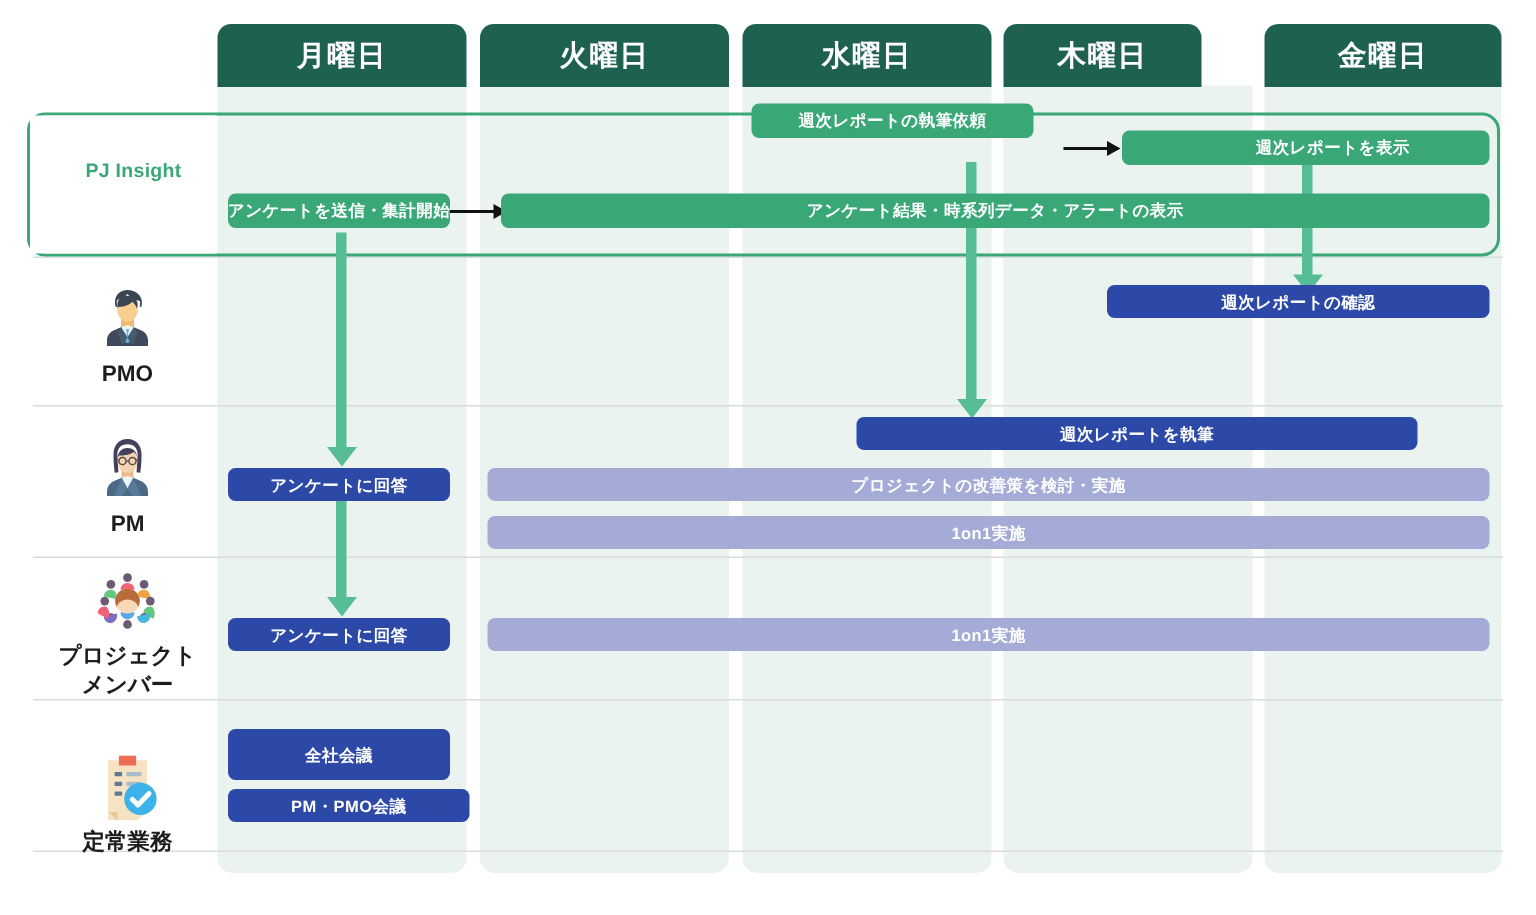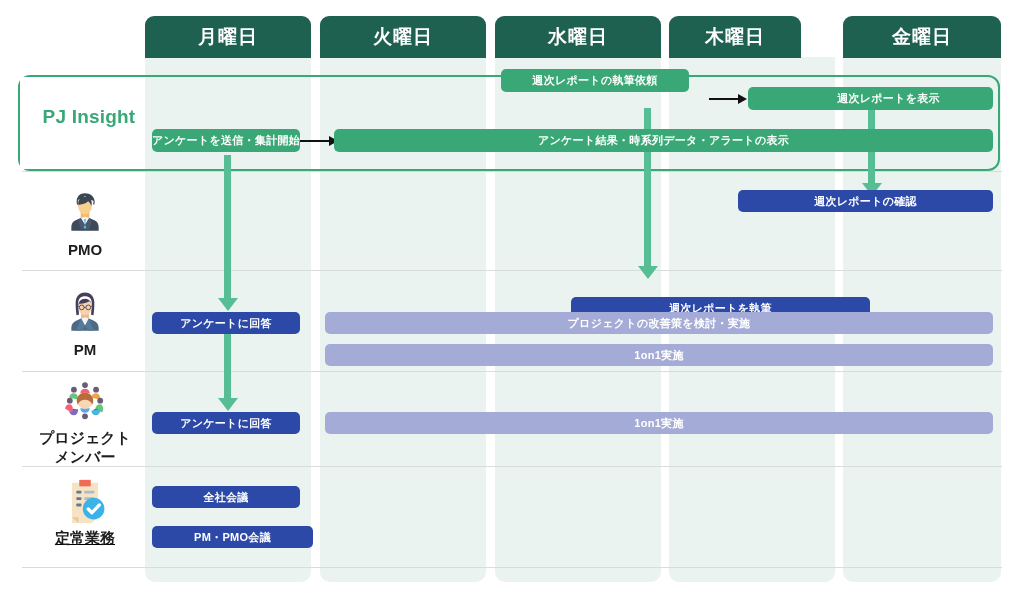--- a/index.html
+++ b/index.html
@@ -88,21 +88,21 @@
     border-radius: 12px;
     box-sizing: border-box;
     background: transparent;
   }
   #pj-title {
     position: absolute;
     left: 30px;
     top: 106px;
     width: 118px;
     text-align: center;
-    font-size: 19px;
+    font-size: 13px;
     font-weight: bold;
     color: #3aa876;
     letter-spacing: 0.2px;
   }
   #pj-white-mask {
     position: absolute;
     left: 20px;
     top: 77px;
     width: 124px;
     height: 92px;
@@ -246,21 +246,21 @@
         <circle cx="16.4" cy="16.4" r="4.1" fill="#6b5b74"></circle>
         <path d="M16.4 21.4c-4 0-6.6 2.8-6.6 6.4l12.2 2.4c1-4.3-1.6-8.8-5.6-8.8z" fill="#63c77c"></path>
       </g>
       <circle cx="32" cy="32" r="11.6" fill="#f7d7b6"></circle>
       <path d="M32 20.4c-6.4 0-11.6 5.2-11.6 11.6 0 2 .5 3.8 1.4 5.4 1.6-4 5.6-6.8 10.2-6.8s8.6 2.8 10.2 6.8c.9-1.6 1.4-3.4 1.4-5.4 0-6.4-5.2-11.6-11.6-11.6z" fill="#b86c3c"></path>
     </svg>
     <span class="lane-text">プロジェクト
 メンバー</span>
   </div>
 
-  <div class="lane-label" style="top:468px; height:88px;text-decoration:underline;">
+  <div class="lane-label" style="top:492px; height:88px;">
     <svg class="lane-icon" viewBox="0 0 64 64">
       <path d="M14 8h36v48l-9 8H14z" fill="#f6e3c4"></path>
       <path d="M14 56h9v8z" fill="#e9c99a"></path>
       <path d="M24 4h16v9H24z" fill="#ef6d54"></path>
       <rect x="20" y="19" width="7" height="4" rx="1" fill="#5d7a94"></rect>
       <rect x="31" y="19" width="14" height="4" rx="1" fill="#a8bccd"></rect>
       <rect x="20" y="28" width="7" height="4" rx="1" fill="#5d7a94"></rect>
       <rect x="31" y="28" width="14" height="4" rx="1" fill="#a8bccd"></rect>
       <rect x="20" y="37" width="7" height="4" rx="1" fill="#5d7a94"></rect>
       <rect x="31" y="37" width="14" height="4" rx="1" fill="#a8bccd"></rect>
@@ -298,40 +298,40 @@
     <span>アンケートを送信・集計開始</span>
   </div>
   <div class="bar green" style="left:334px; top:129px; width:659px; height:23px;">
     <span>アンケート結果・時系列データ・アラートの表示</span>
   </div>
 
   <div class="bar blue" style="left:738px; top:190px; width:255px; height:22px;">
     <span>週次レポートの確認</span>
   </div>
 
-  <div class="bar blue" style="left:571px; top:278px; width:299px; height:22px;margin-top:19px;">
+  <div class="bar blue" style="left:571px; top:278px; width:374px; height:22px;">
     <span>週次レポートを執筆</span>
   </div>
   <div class="bar blue" style="left:152px; top:312px; width:148px; height:22px;">
     <span>アンケートに回答</span>
   </div>
   <div class="bar lblue" style="left:325px; top:312px; width:668px; height:22px;">
     <span>プロジェクトの改善策を検討・実施</span>
   </div>
   <div class="bar lblue" style="left:325px; top:344px; width:668px; height:22px;">
     <span>1on1実施</span>
   </div>
 
   <div class="bar blue" style="left:152px; top:412px; width:148px; height:22px;">
     <span>アンケートに回答</span>
   </div>
   <div class="bar lblue" style="left:325px; top:412px; width:668px; height:22px;">
     <span>1on1実施</span>
   </div>
 
-  <div class="bar blue" style="left:152px; top:486px; width:148px; height:22px;">
+  <div class="bar blue" style="left:152px; top:486px; width:148px; height:34px;">
     <span>全社会議</span>
   </div>
   <div class="bar blue" style="left:152px; top:526px; width:161px; height:22px;">
     <span>PM・PMO会議</span>
   </div>
 
 </div>
 
 </body></html>

